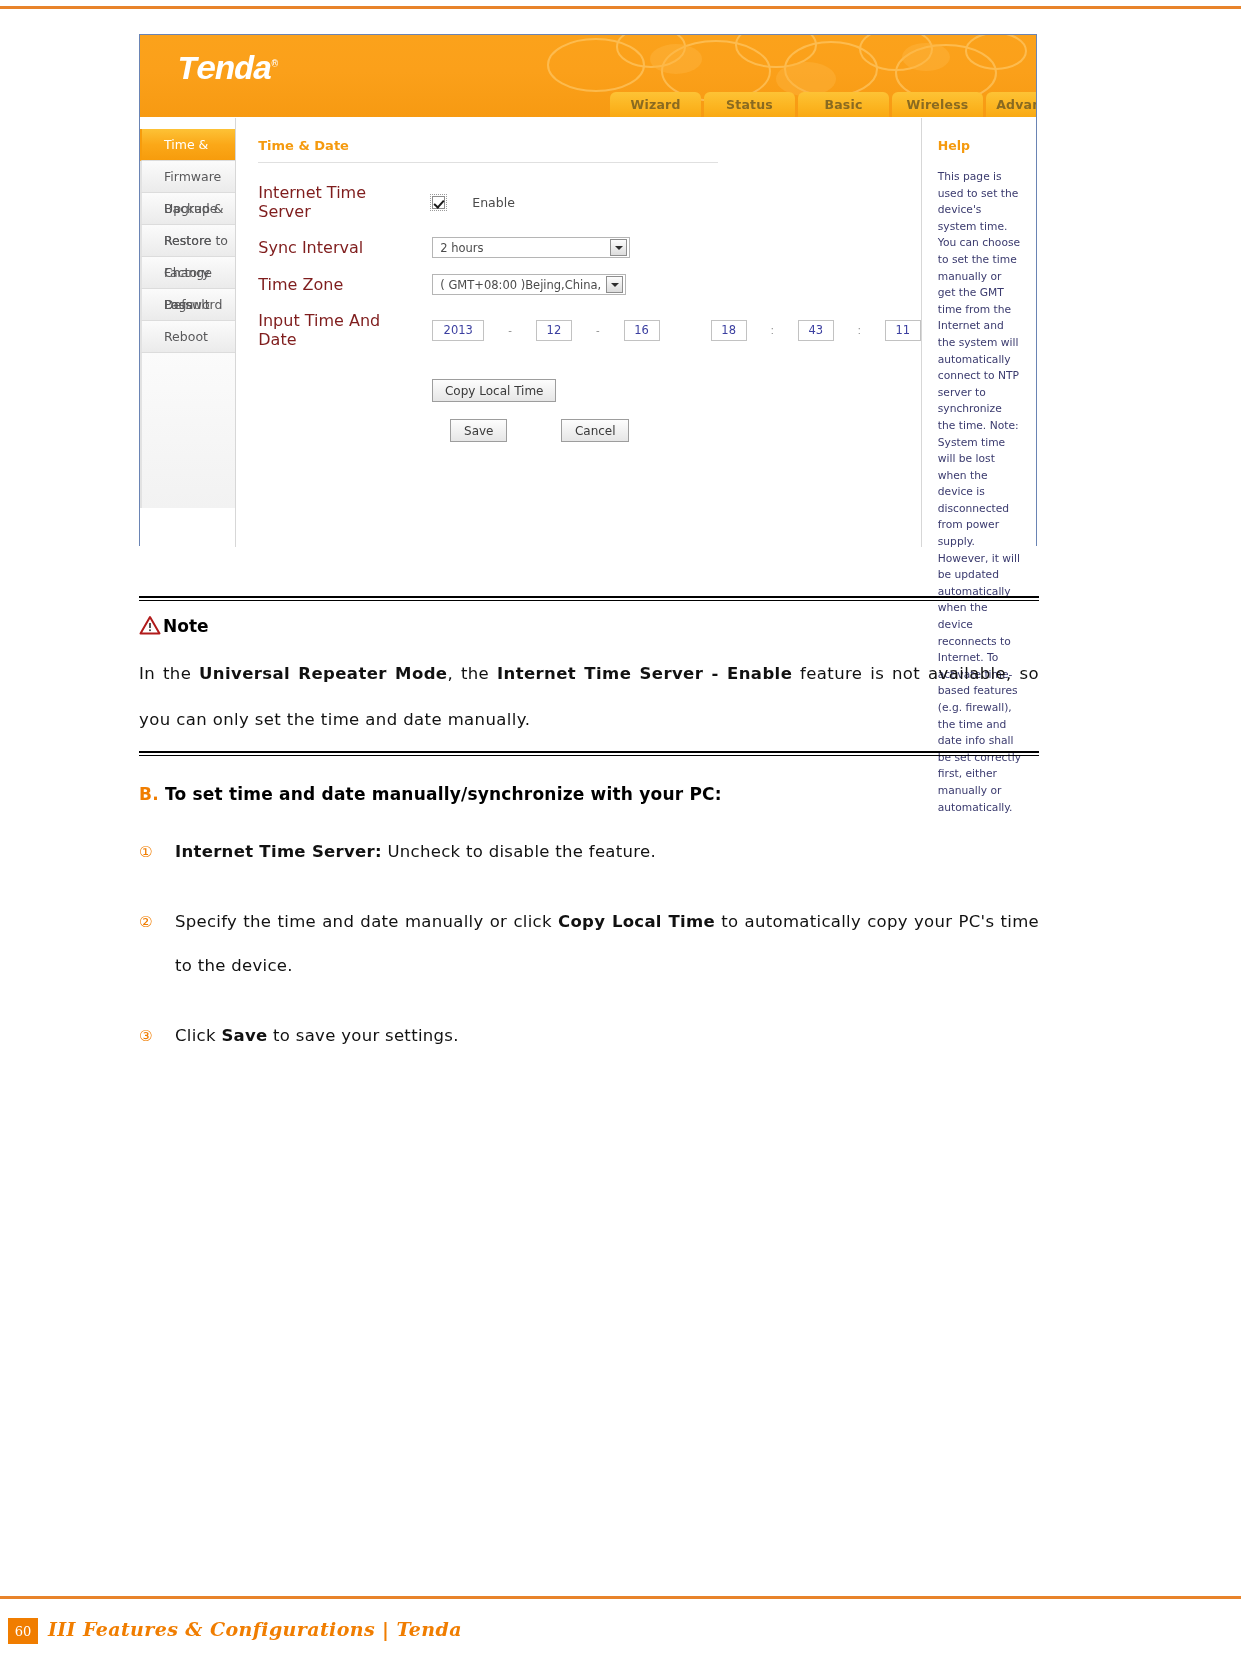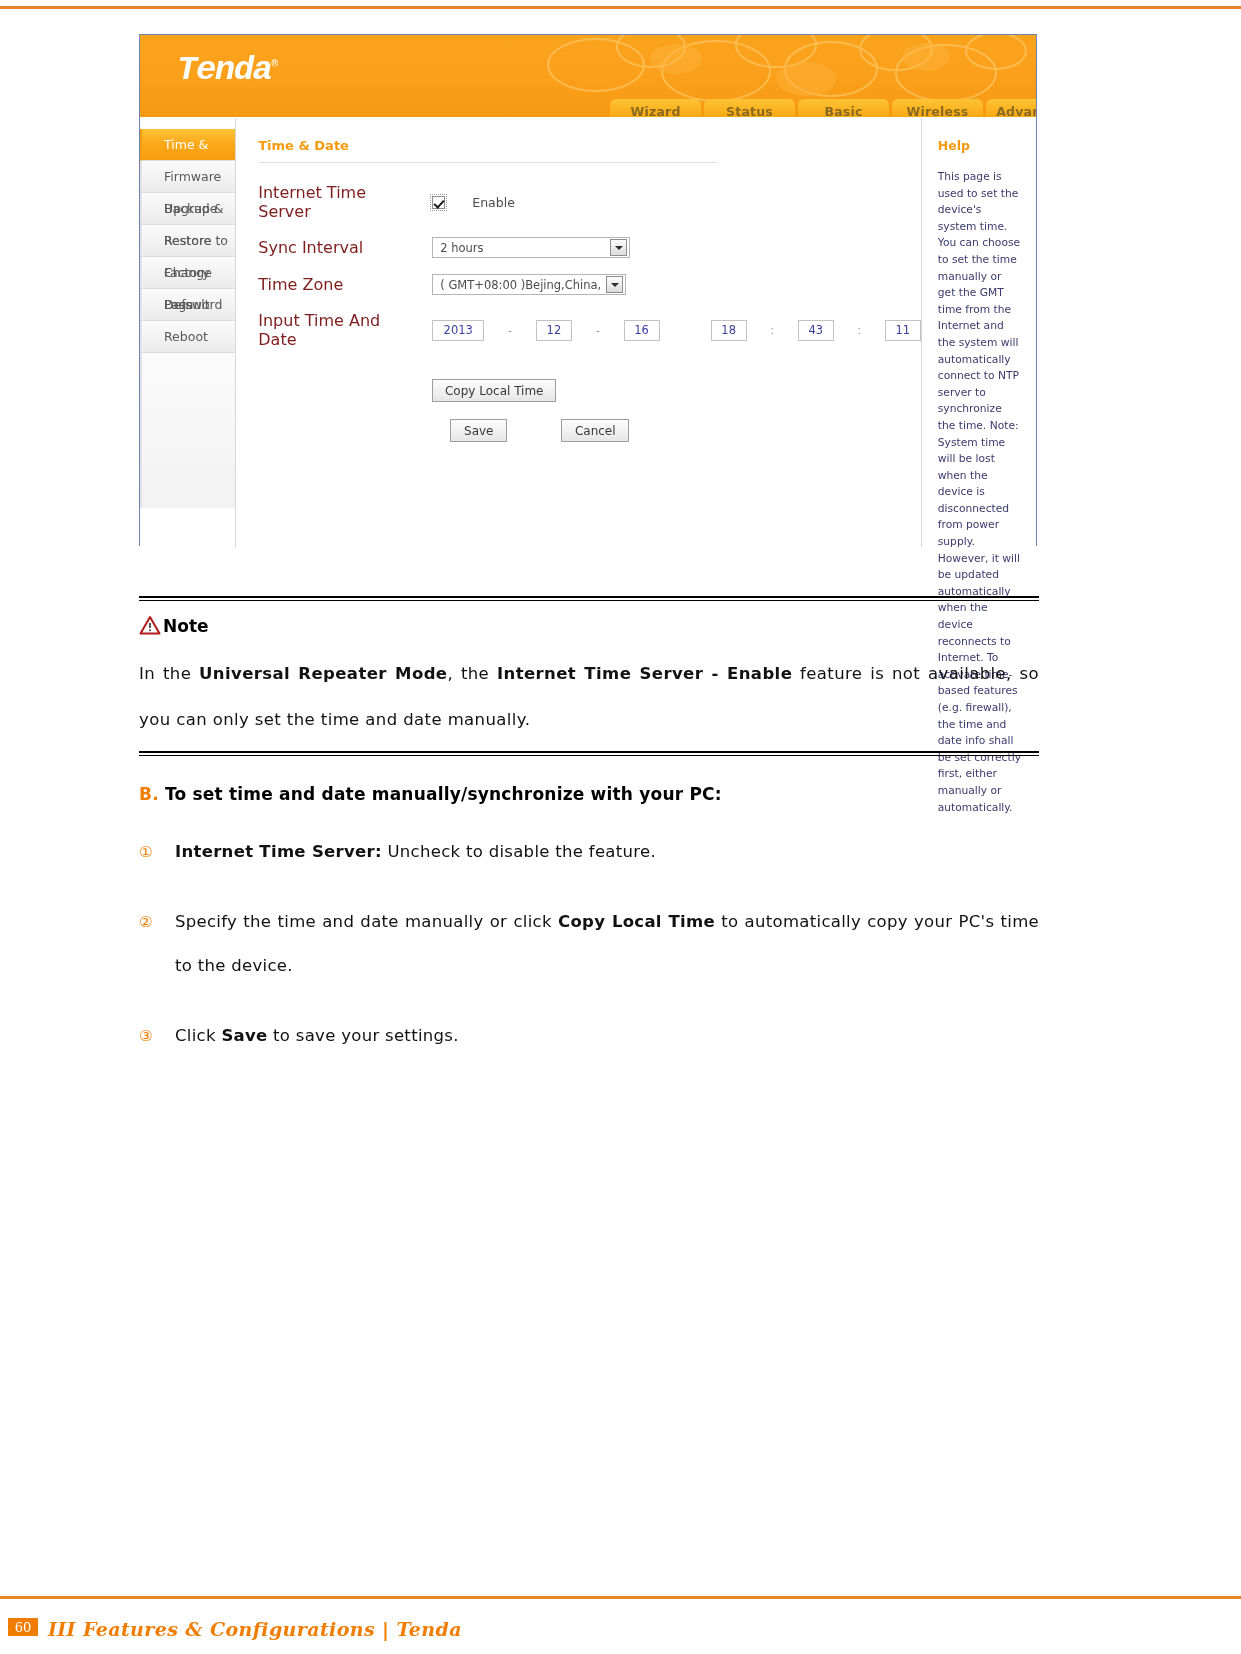--- a/index.html
+++ b/index.html
@@ -70,21 +70,21 @@
   .nav-tabs {
     position: absolute;
     left: 470px;
     bottom: 0;
     display: flex;
     align-items: flex-end;
     gap: 3px;
   }
   .tab {
     width: 91px;
-    height: 18px;
+    height: 25px;
     line-height: 25px;
     text-align: center;
     font-size: 12.5px;
     font-weight: bold;
     color: #8a6a20;
     background: linear-gradient(180deg, #fdc335 0%, #fcb521 55%, #f9a913 100%);
     border-radius: 6px 6px 0 0;
     box-sizing: border-box;
     letter-spacing: .2px;
     font-family: "DejaVu Sans", sans-serif;
@@ -365,21 +365,21 @@
   }
   .footer-rule {
     position: absolute;
     left: 0; top: 0;
     width: 1241px; height: 3px;
     background: #e8832a;
   }
   .page-num-box {
     position: absolute;
     left: 8px; top: 22px;
-    width: 30px; height: 18px;
+    width: 30px; height: 26px;
     background: #f07d00;
     color: #ffffff;
     font-size: 13px;
     font-family: "DejaVu Serif", serif;
     display: flex;
     align-items: center;
     justify-content: center;
   }
   .footer-text {
     position: absolute;

